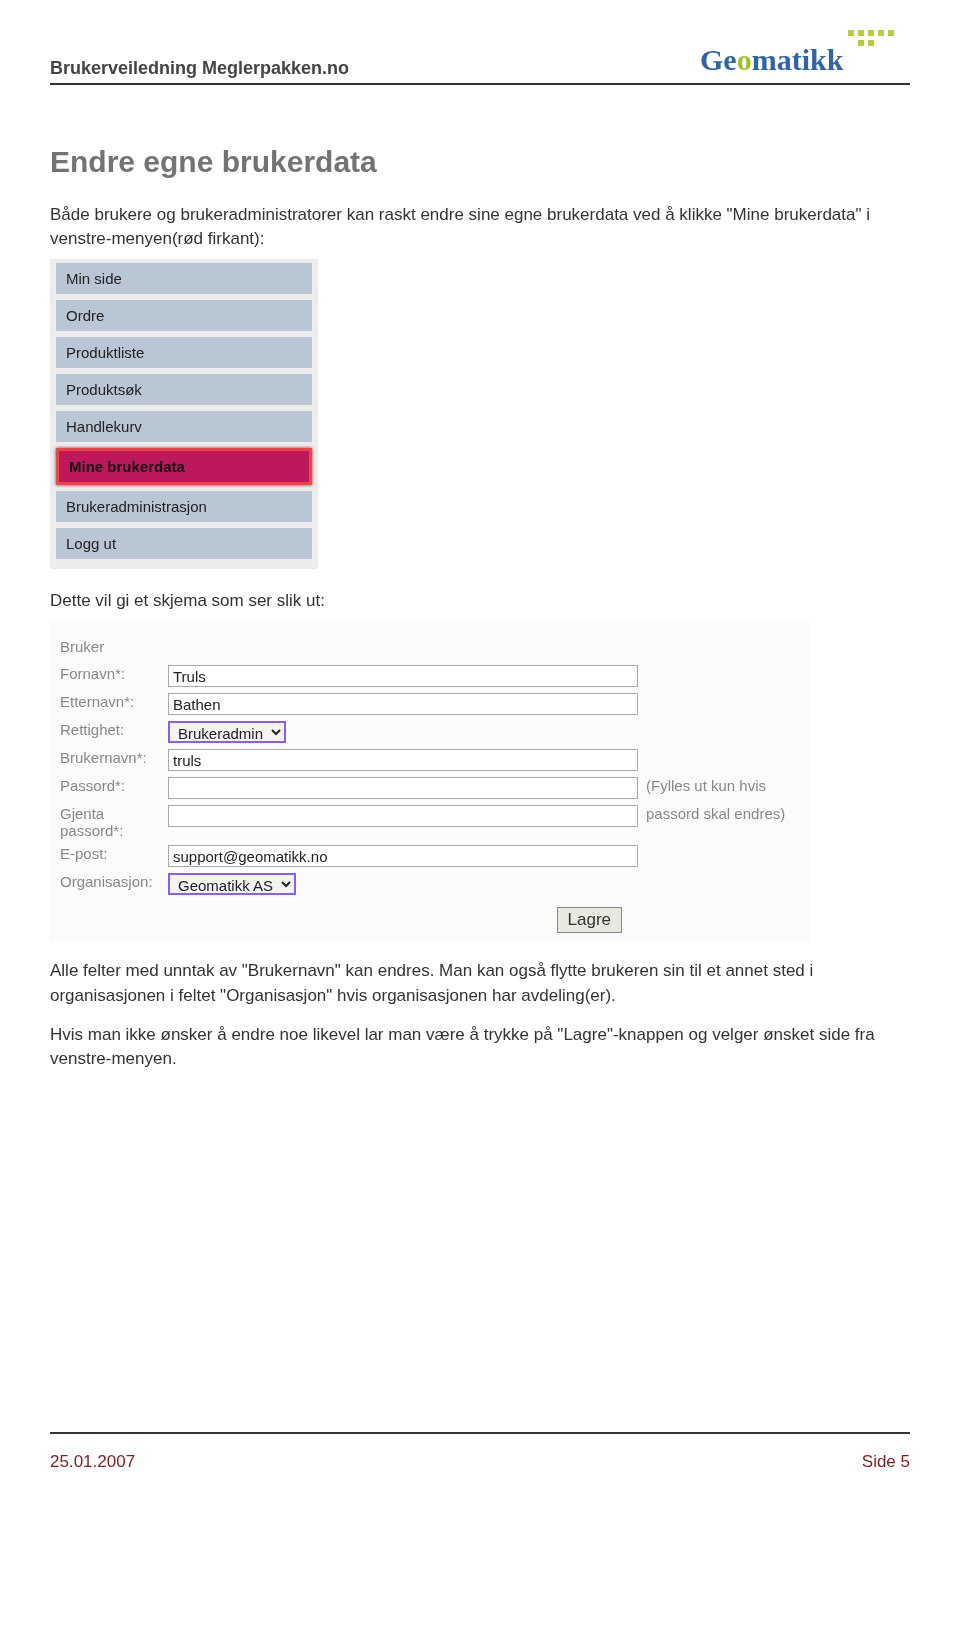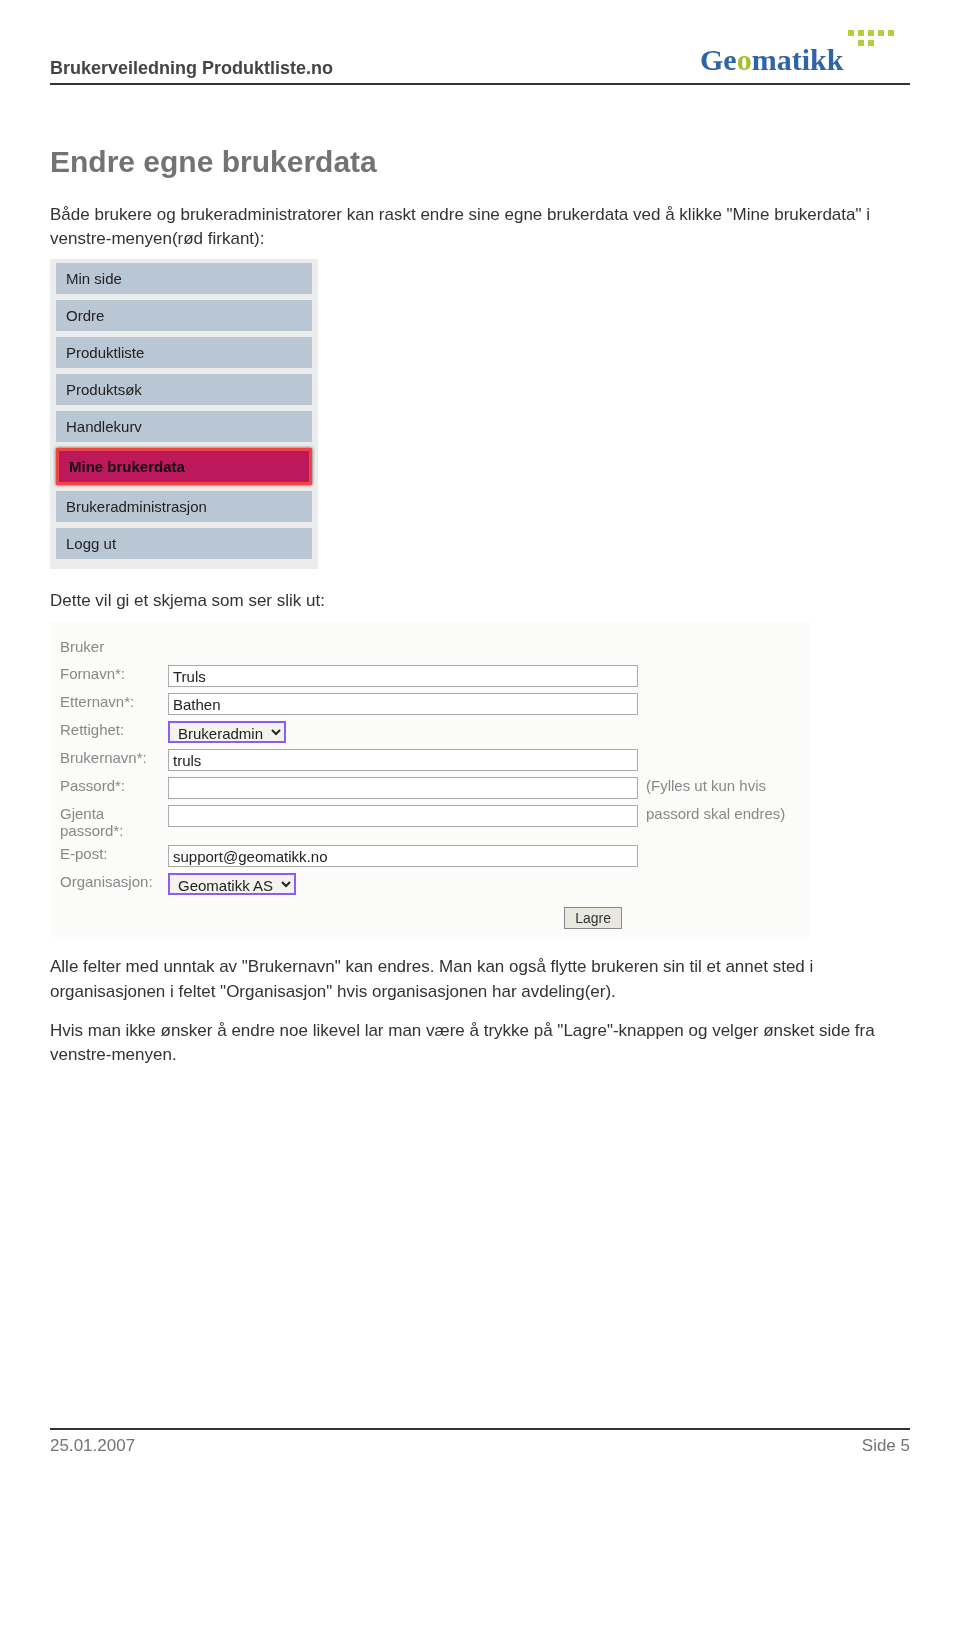--- a/index.html
+++ b/index.html
@@ -118,41 +118,41 @@
   .form-button-row {
     display: flex;
     justify-content: flex-end;
     padding-right: 180px;
     margin-top: 12px;
   }
   .form-button {
     background: #e8e8e0;
     border: 1px solid #888;
     padding: 2px 10px;
-    font-size: 14px;
+    font-size: 17px;
     color: #333;
     cursor: pointer;
   }
   .explain { font-size: 17px; line-height: 1.45; margin-bottom: 14px; color:#333; }
   .footer {
     position: relative;
     margin-top: 360px;
     border-top: 2px solid #333;
-    padding-top: 6px;
+    padding-top: 18px;
     display: flex;
     justify-content: space-between;
     font-size: 17px;
-    color: #737373;
+    color: #7f1d1d;
   }
 </style>
 </head>
 <body>
 
 <div class="header">
-  <div class="header-title">Brukerveiledning Produktliste.no</div>
+  <div class="header-title">Brukerveiledning Meglerpakken.no</div>
   <div class="logo">
     <svg width="210" height="46" viewBox="0 0 210 46">
 
       <rect x="148" y="0" width="6" height="6" fill="#b3cf3b"></rect>
       <rect x="158" y="0" width="6" height="6" fill="#b3cf3b"></rect>
       <rect x="168" y="0" width="6" height="6" fill="#b3cf3b"></rect>
       <rect x="178" y="0" width="6" height="6" fill="#b3cf3b"></rect>
       <rect x="158" y="10" width="6" height="6" fill="#b3cf3b"></rect>
       <rect x="168" y="10" width="6" height="6" fill="#b3cf3b"></rect>
       <rect x="188" y="0" width="6" height="6" fill="#b3cf3b"></rect>

